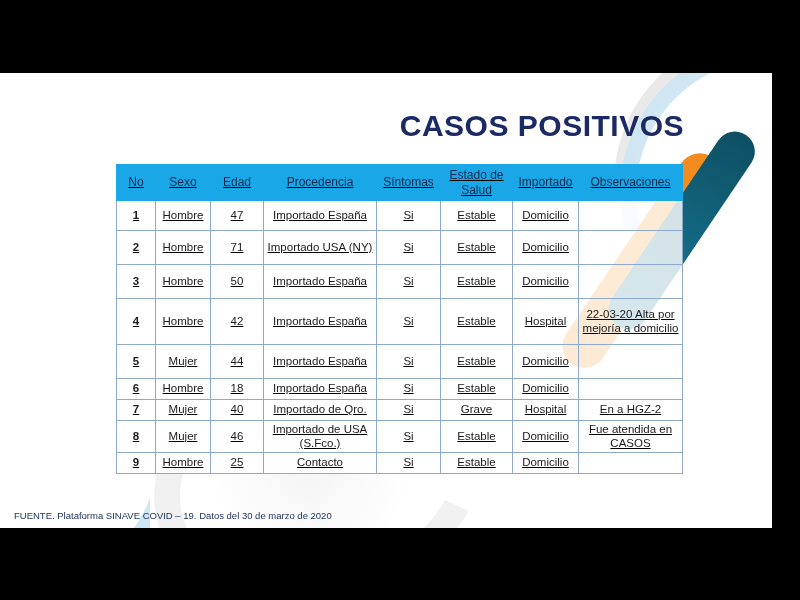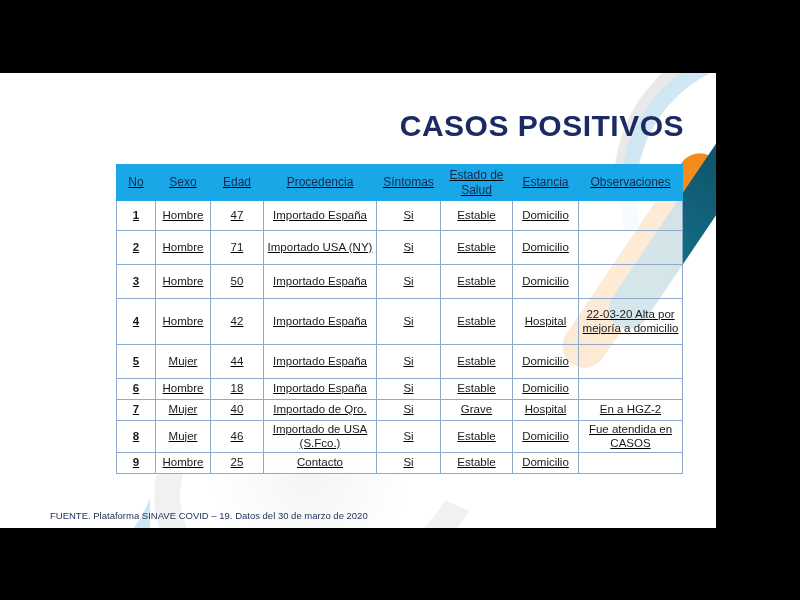--- a/index.html
+++ b/index.html
@@ -4,21 +4,21 @@
 <style>
   * { box-sizing: border-box; }
   html, body {
     margin: 0; padding: 0;
     width: 800px; height: 600px;
     background: #000;
     font-family: "Liberation Sans", sans-serif;
   }
   #stage {
     position: relative;
-    width: 716px; height: 600px;
+    width: 772px; height: 600px;
     overflow: hidden;
     background: #000;
   }
   
   .bar-top {
     position: absolute; left: 0; top: 0;
     width: 800px; height: 73px; background: #000;
     z-index: 40;
   }
   .bar-bottom {
@@ -177,21 +177,20 @@
   .cell-top { vertical-align: top; padding-top: 3px; }
 
   
   .footer {
     position: absolute;
     left: 14px; top: 437px;
     font-size: 9.5px;
     color: #22335c;
     z-index: 25;
     white-space: nowrap;
-    margin-left: 36px;
   }
 </style>
 </head>
 <body>
 
 <div id="stage">
 
   <div id="slide">
 
     <div class="deco tr-swoosh">
@@ -224,21 +223,21 @@
           <col style="width:104px">
         </colgroup>
         <thead>
           <tr>
             <th>No</th>
             <th>Sexo</th>
             <th>Edad</th>
             <th>Procedencia</th>
             <th>Síntomas</th>
             <th>Estado de Salud</th>
-            <th>Estancia</th>
+            <th>Importado</th>
             <th>Observaciones</th>
           </tr>
         </thead>
         <tbody>
           <tr class="r-h1">
             <td class="num">1</td>
             <td>Hombre</td>
             <td>47</td>
             <td>Importado España</td>
             <td class="cell-top">Si</td>

